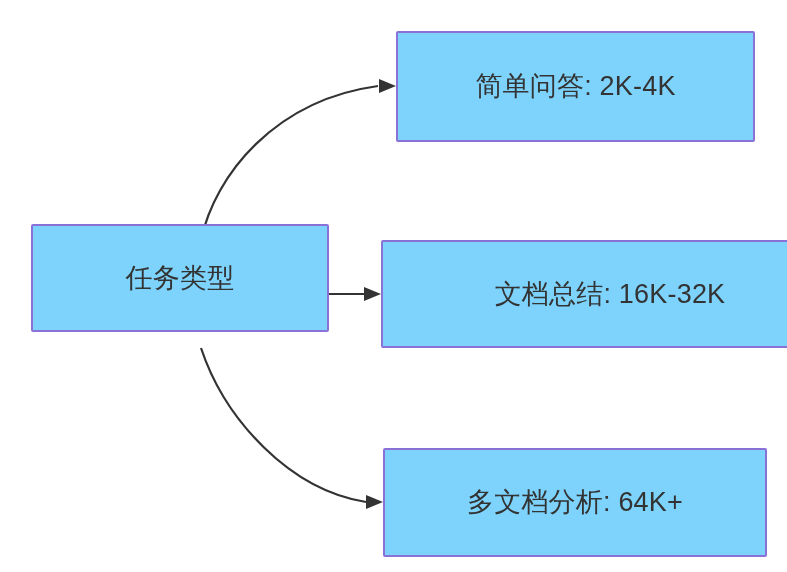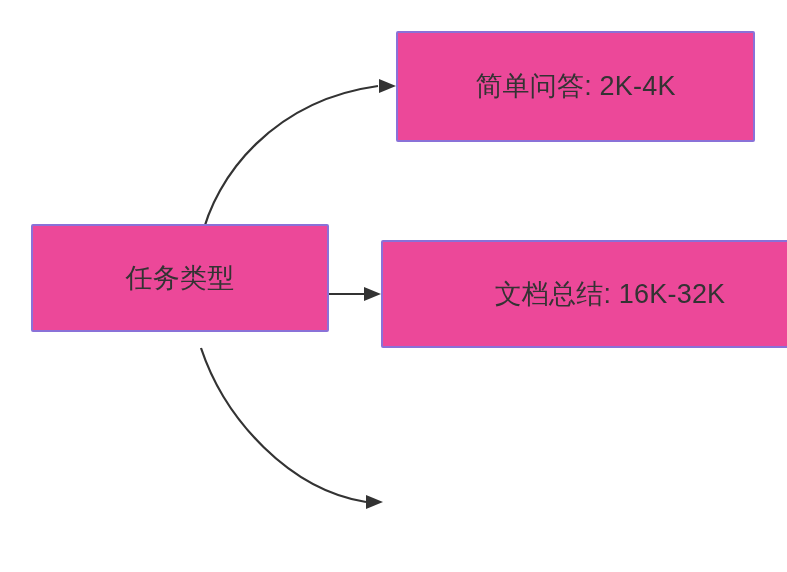--- a/index.html
+++ b/index.html
@@ -21,21 +21,21 @@
     position: absolute;
     left: 0;
     top: 0;
     width: 787px;
     height: 572px;
     pointer-events: none;
   }
   .flow-node {
     position: absolute;
     box-sizing: border-box;
-    background: #ec4899;
+    background: #7dd3fc;
     border: 2px solid #8a71d8;
     border-radius: 2px;
     display: flex;
     align-items: center;
     justify-content: center;
   }
   .flow-node .node-label {
     color: #333333;
     font-size: 27px;
     line-height: 1.2;
@@ -103,14 +103,17 @@
   </div>
 
   <div class="flow-node" id="node-simple-qa">
     <span class="node-label">简单问答: 2K-4K</span>
   </div>
 
   <div class="flow-node" id="node-doc-summary">
     <span class="node-label">文档总结: 16K-32K</span>
   </div>
 
+  <div class="flow-node" id="node-multi-doc">
+    <span class="node-label">多文档分析: 64K+</span>
+  </div>
 
 </div>
 
 </body></html>

